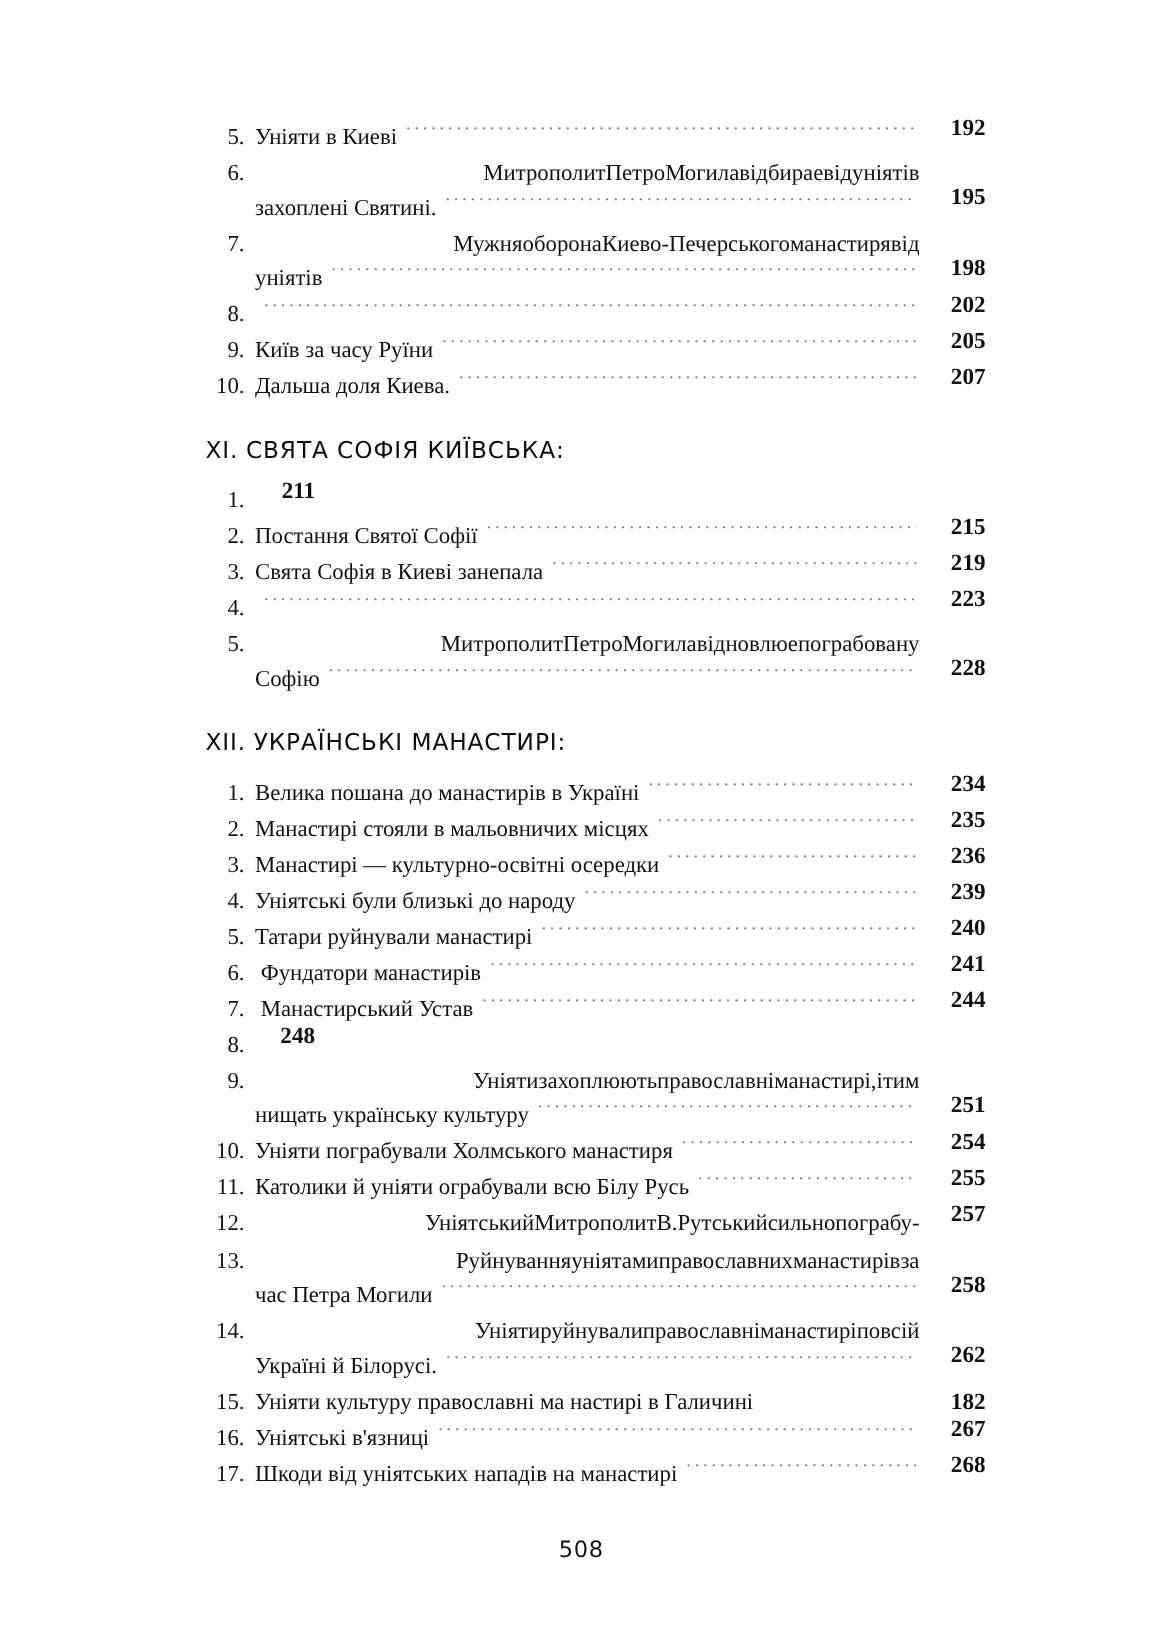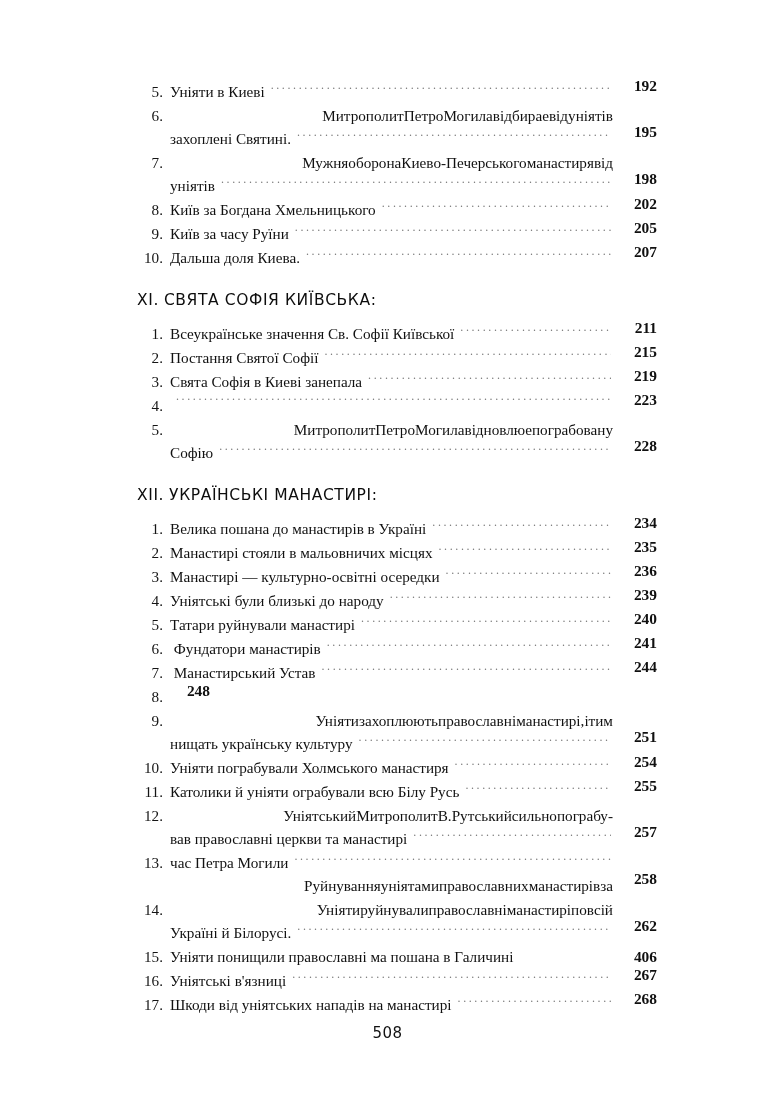--- a/index.html
+++ b/index.html
@@ -82,21 +82,21 @@
   .ln.justify {
     display: flex;
     justify-content: flex-end;
     white-space: nowrap;
   }
   .ln.justify > span { white-space: pre; }
 
   
   .leadline {
     display: flex;
-    align-items: center;
+    align-items: flex-start;
     white-space: nowrap;
   }
   .leadline > .txt { white-space: pre; }
   .leadline > .dots {
     flex: 1 1 auto;
     margin-left: 6px;
     margin-right: 2px;
     overflow: hidden;
     position: relative;
     height: 1em;
@@ -183,21 +183,20 @@
               <span class="dots"></span>
             </span>
         </span>
         <span class="pageno nudge-up">198</span>
       </div>
 
       <div class="entry">
         <span class="idx">8.</span>
         <span class="body">
           <span class="ln leadline">
-              <span class="txt">Київ за Богдана Хмельницького</span>
               <span class="dots"></span>
             </span>
         </span>
         <span class="pageno nudge-up">202</span>
       </div>
 
       <div class="entry">
         <span class="idx">9.</span>
         <span class="body">
           <span class="ln leadline">
@@ -220,26 +219,20 @@
       </div>
     </div>
 
     <div class="section-head">
       <span class="numeral">XI.</span><span>СВЯТА СОФІЯ КИЇВСЬКА:</span>
     </div>
 
     <div>
       <div class="entry">
         <span class="idx">1.</span>
-        <span class="body">
-          <span class="ln leadline">
-              <span class="txt">Всеукраїнське значення Св. Софії Київської</span>
-              <span class="dots"></span>
-            </span>
-        </span>
         <span class="pageno nudge-up">211</span>
       </div>
 
       <div class="entry">
         <span class="idx">2.</span>
         <span class="body">
           <span class="ln leadline">
               <span class="txt">Постання Святої Софії</span>
               <span class="dots"></span>
             </span>
@@ -420,41 +413,37 @@
         <span class="idx">12.</span>
         <span class="body">
           <span class="ln justify">
               <span>Уніятський</span>
               <span>Митрополит</span>
               <span>В.</span>
               <span>Рутський</span>
               <span>сильно</span>
               <span>пограбу-</span>
             </span>
-          <span class="ln leadline">
-              <span class="txt">вав православні церкви та манастирі</span>
-              <span class="dots"></span>
-            </span>
         </span>
         <span class="pageno nudge-up">257</span>
       </div>
 
       <div class="entry two">
         <span class="idx">13.</span>
         <span class="body">
-          <span class="ln leadline">
-              <span class="txt">час Петра Могили</span>
-              <span class="dots"></span>
-            </span>
           <span class="ln justify">
               <span>Руйнування</span>
               <span>уніятами</span>
               <span>православних</span>
               <span>манастирів</span>
               <span>за</span>
+            </span>
+          <span class="ln leadline">
+              <span class="txt">час Петра Могили</span>
+              <span class="dots"></span>
             </span>
         </span>
         <span class="pageno nudge-up">258</span>
       </div>
 
       <div class="entry two">
         <span class="idx">14.</span>
         <span class="body">
           <span class="ln justify">
               <span>Уніяти</span>
@@ -468,23 +457,23 @@
               <span class="txt">Україні й Білорусі.</span>
               <span class="dots"></span>
             </span>
         </span>
         <span class="pageno nudge-up">262</span>
       </div>
 
       <div class="entry">
         <span class="idx">15.</span>
         <span class="body">
-          <span class="ln">Уніяти понищили православні ма пошана в Галичині</span>
-        </span>
-        <span class="pageno">406</span>
+          <span class="ln">Уніяти культуру православні ма настирі в Галичині</span>
+        </span>
+        <span class="pageno">182</span>
       </div>
 
       <div class="entry">
         <span class="idx">16.</span>
         <span class="body">
           <span class="ln leadline">
               <span class="txt">Уніятські в'язниці</span>
               <span class="dots"></span>
             </span>
         </span>

